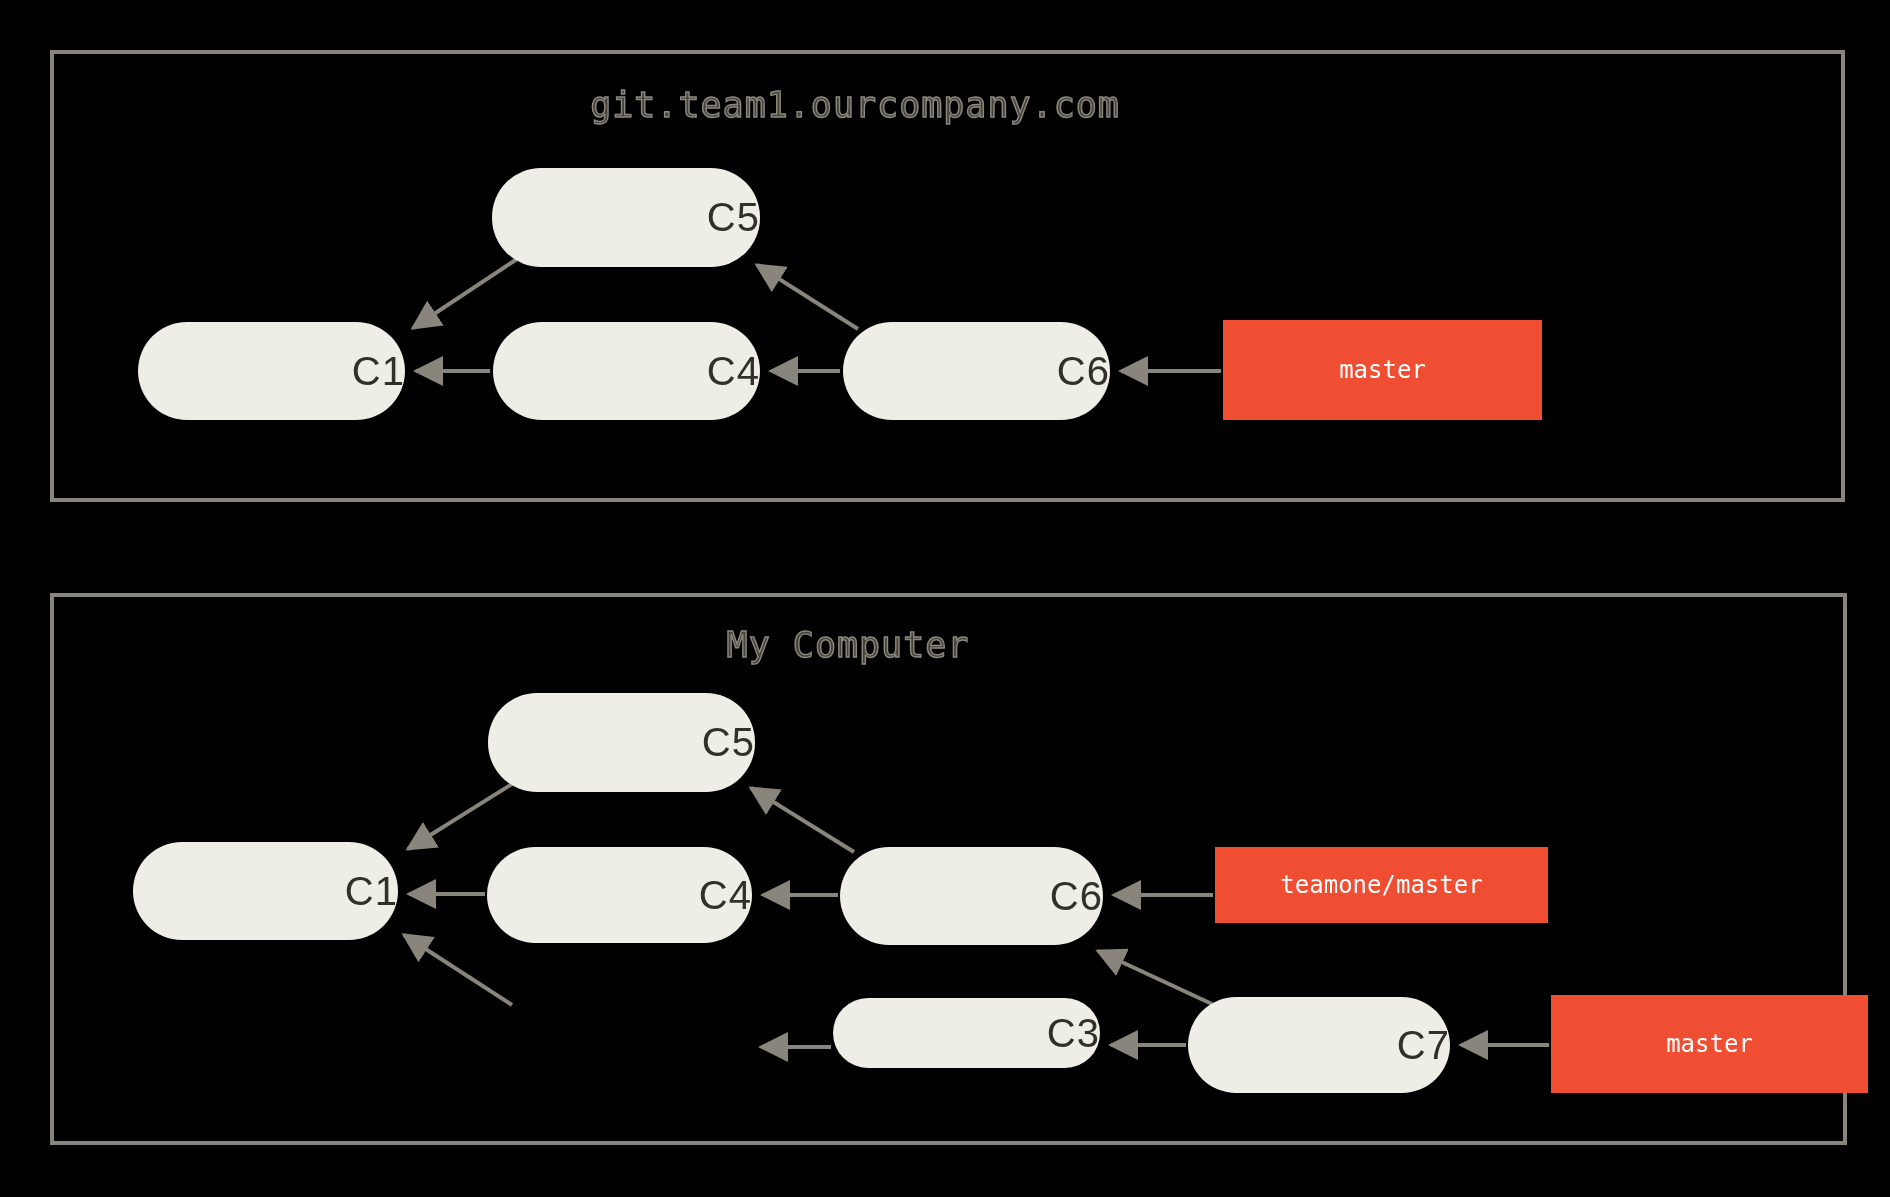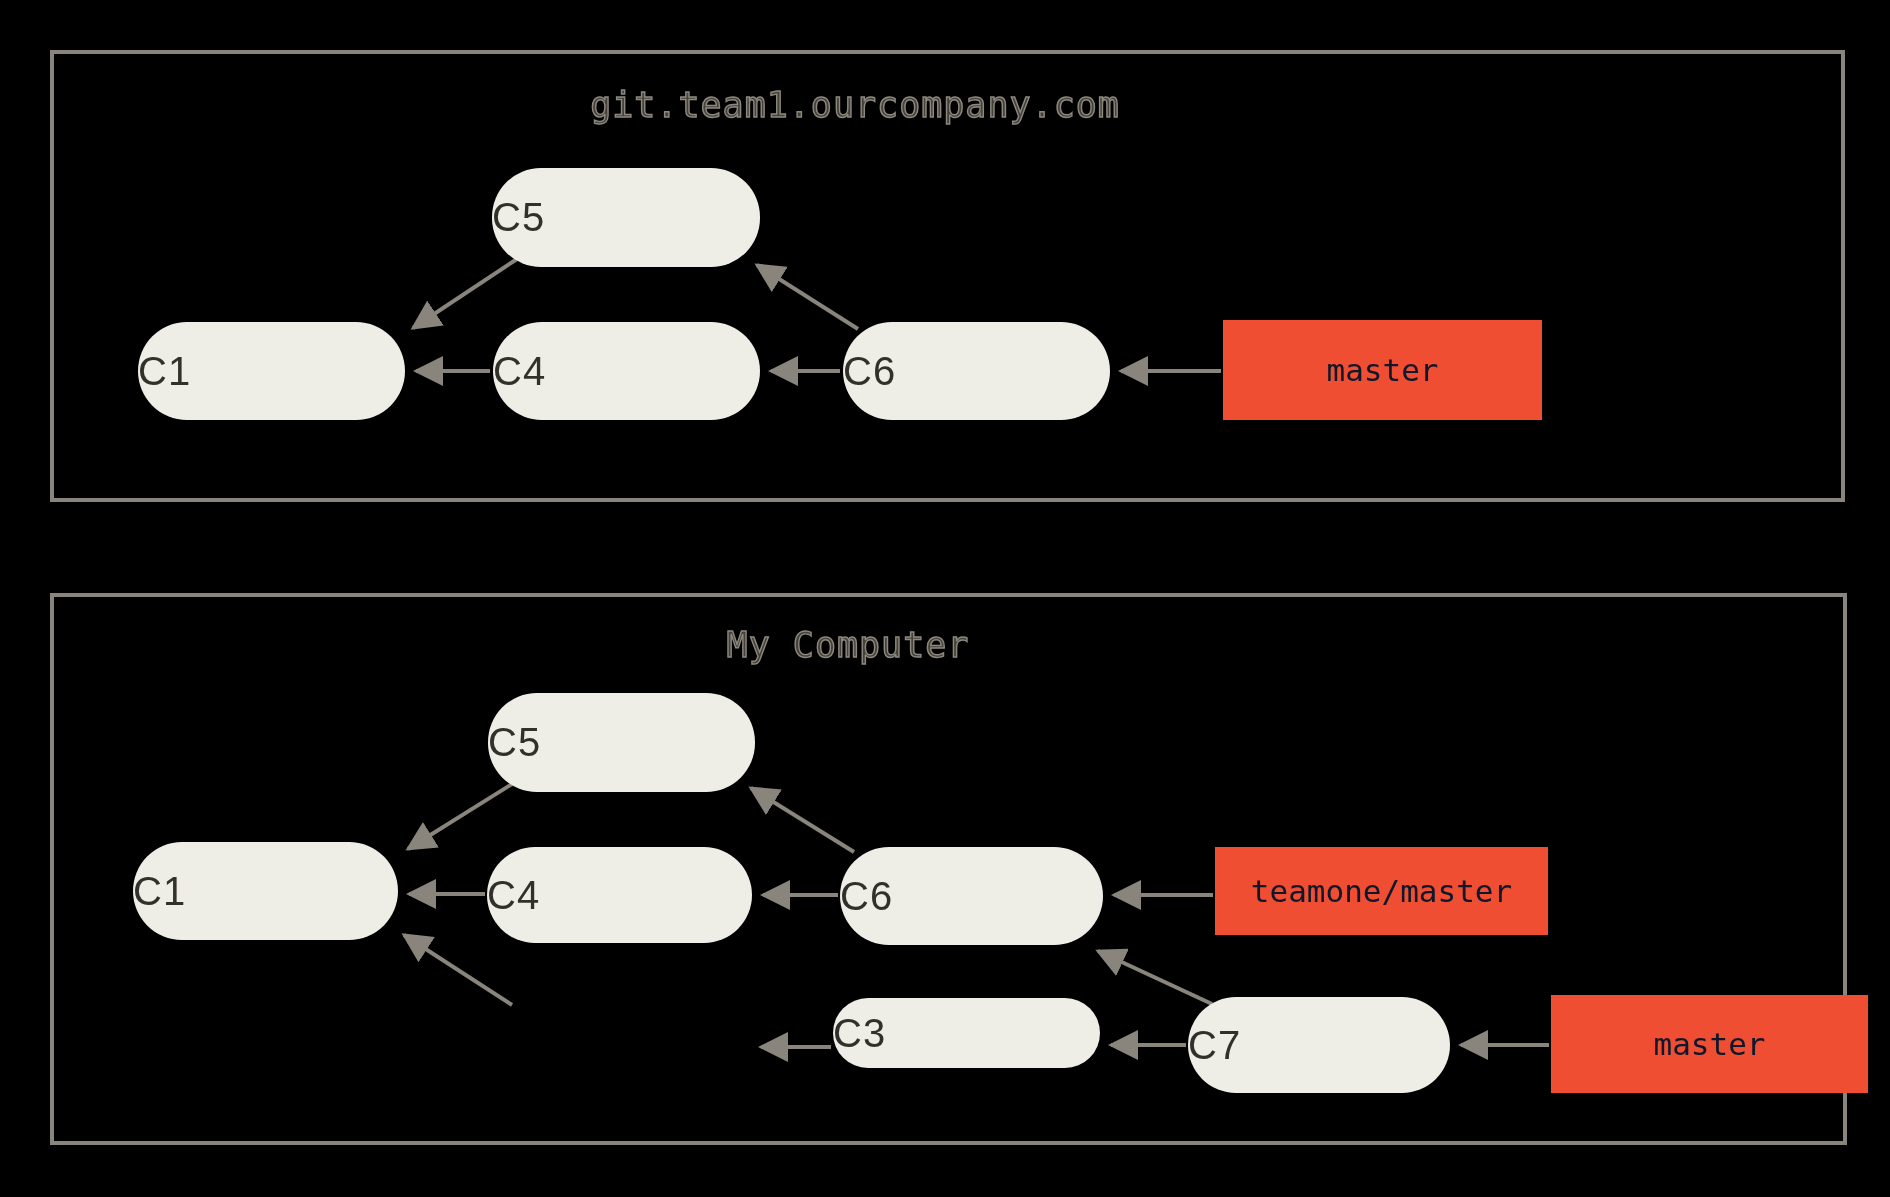--- a/index.html
+++ b/index.html
@@ -11,31 +11,31 @@
   .panel{
     position:absolute;border:4px solid #8a857c;background:transparent;box-sizing:border-box;
   }
   .panel-title{
     position:absolute;width:600px;text-align:center;
     font-family:"DejaVu Sans Mono", monospace;font-size:35px;line-height:40px;
     color:#454139;-webkit-text-stroke:1.4px #8d887f;letter-spacing:1px;white-space:nowrap;
   }
   .node{
     position:absolute;background:#efeee6;border-radius:49px;
-    display:flex;align-items:center;justify-content:flex-start;box-sizing:border-box;
+    display:flex;align-items:center;justify-content:flex-end;box-sizing:border-box;
   }
   .node-label{
     font-family:"Liberation Sans", sans-serif;font-size:40px;color:#32302b;letter-spacing:1px;
   }
   .branch{
     position:absolute;background:#f04e32;
     display:flex;align-items:center;justify-content:center;box-sizing:border-box;
   }
   .branch-label{
-    font-family:"DejaVu Sans Mono", monospace;font-size:31px;color:#0f172a;white-space:nowrap;
+    font-family:"DejaVu Sans Mono", monospace;font-size:24px;color:#ffffff;white-space:nowrap;
   }
   .edges{position:absolute;left:0;top:0;}
   .edges line{stroke:#8a857c;stroke-width:4;}
 </style>
 </head>
 <body>
 
 <div class="stage">
 
   <div class="panel" style="left:50px;top:50px;width:1795px;height:452px;"></div>
@@ -90,21 +90,21 @@
   </div>
   <div class="node" style="left:133px;top:842px;width:265px;height:98px;">
     <span class="node-label">C1</span>
   </div>
   <div class="node" style="left:487px;top:847px;width:265px;height:96px;">
     <span class="node-label">C4</span>
   </div>
   <div class="node" style="left:840px;top:847px;width:263px;height:98px;">
     <span class="node-label">C6</span>
   </div>
-  <div class="branch" style="left:1215px;top:847px;width:333px;height:88px;">
+  <div class="branch" style="left:1215px;top:847px;width:333px;height:76px;">
     <span class="branch-label">teamone/master</span>
   </div>
   <div class="node" style="left:833px;top:998px;width:267px;height:70px;">
     <span class="node-label">C3</span>
   </div>
   <div class="node" style="left:1188px;top:997px;width:262px;height:96px;">
     <span class="node-label">C7</span>
   </div>
   <div class="branch" style="left:1551px;top:995px;width:317px;height:98px;">
     <span class="branch-label">master</span>

